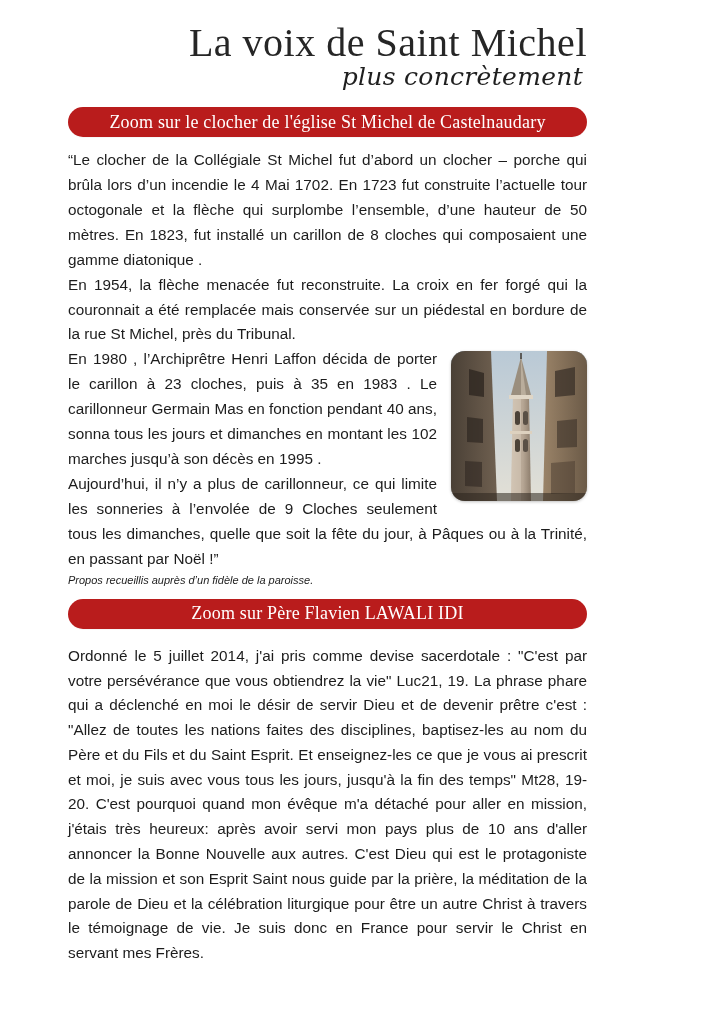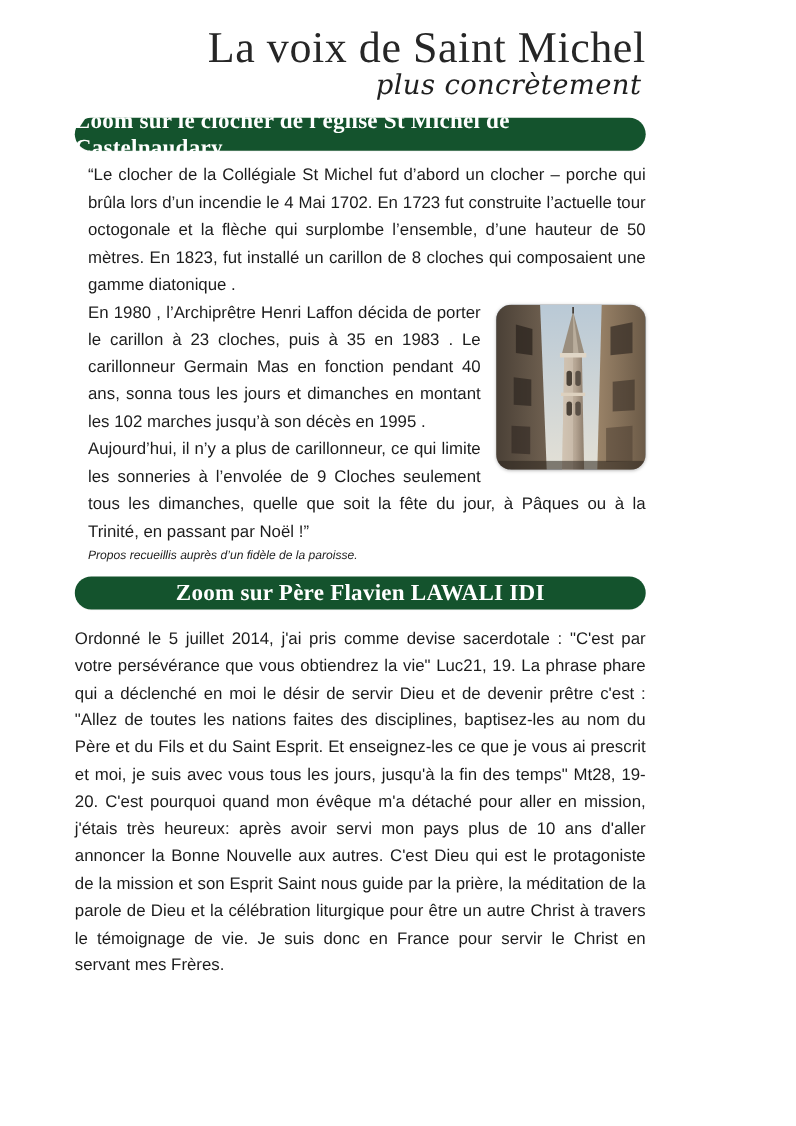--- a/index.html
+++ b/index.html
@@ -41,44 +41,42 @@
     font-style: italic;
     font-size: 25px;
     color: #1f1f1f;
     margin-top: -2px;
     padding-right: 4px;
     letter-spacing: 0.3px;
   }
   
   .banner {
     margin-top: 16px;
-    background: #14532d;
+    background: #b91c1c;
     border-radius: 22px;
     height: 30px;
     display: flex;
     align-items: center;
     justify-content: center;
     color: #ffffff;
     font-family: "Liberation Serif", serif;
-    font-size: 21px;
+    font-size: 18px;
     letter-spacing: 0.2px;
     box-shadow: 0 1px 0 rgba(0,0,0,0.03);
-    font-weight: bold;
   }
   .banner.second {
     margin-top: 9px;
   }
   
   .article {
     margin-top: 11px;
     font-size: 15.3px;
     line-height: 1.63;
     text-align: justify;
     color: #1c1c1c;
-    margin-left: 12px;
   }
   .article p {
     margin: 0 0 0 0;
   }
   .article p + p {
     margin-top: 0px;
   }
   .credit {
     font-style: italic;
     font-size: 11px;
@@ -114,20 +112,21 @@
 
   <div class="masthead">
     <div class="masthead-title">La voix de Saint Michel</div>
     <div class="masthead-sub">plus concrètement</div>
   </div>
 
   <div class="banner">Zoom sur le clocher de l'église St Michel de Castelnaudary</div>
 
   <div class="article">
     <p>“Le clocher de la Collégiale St Michel fut d’abord un clocher – porche qui brûla lors d’un incendie le 4 Mai 1702. En 1723 fut construite l’actuelle tour octogonale et la flèche qui surplombe l’ensemble, d’une hauteur de 50 mètres. En 1823, fut installé un carillon de 8 cloches qui composaient une gamme diatonique .</p>
+    <p>En 1954, la flèche menacée fut reconstruite. La croix en fer forgé qui la couronnait a été remplacée mais conservée sur un piédestal en bordure de la rue St Michel, près du Tribunal.</p>
 
     <div class="photo">
       <svg width="136" height="150" viewBox="0 0 136 150" xmlns="http://www.w3.org/2000/svg">
         <defs>
           <linearGradient id="sky" x1="0" y1="0" x2="0" y2="1">
             <stop offset="0%" stop-color="#b9c9d6"></stop>
             <stop offset="100%" stop-color="#e3e0d6"></stop>
           </linearGradient>
           <linearGradient id="wallL" x1="0" y1="0" x2="1" y2="0">
             <stop offset="0%" stop-color="#4a4036"></stop>

